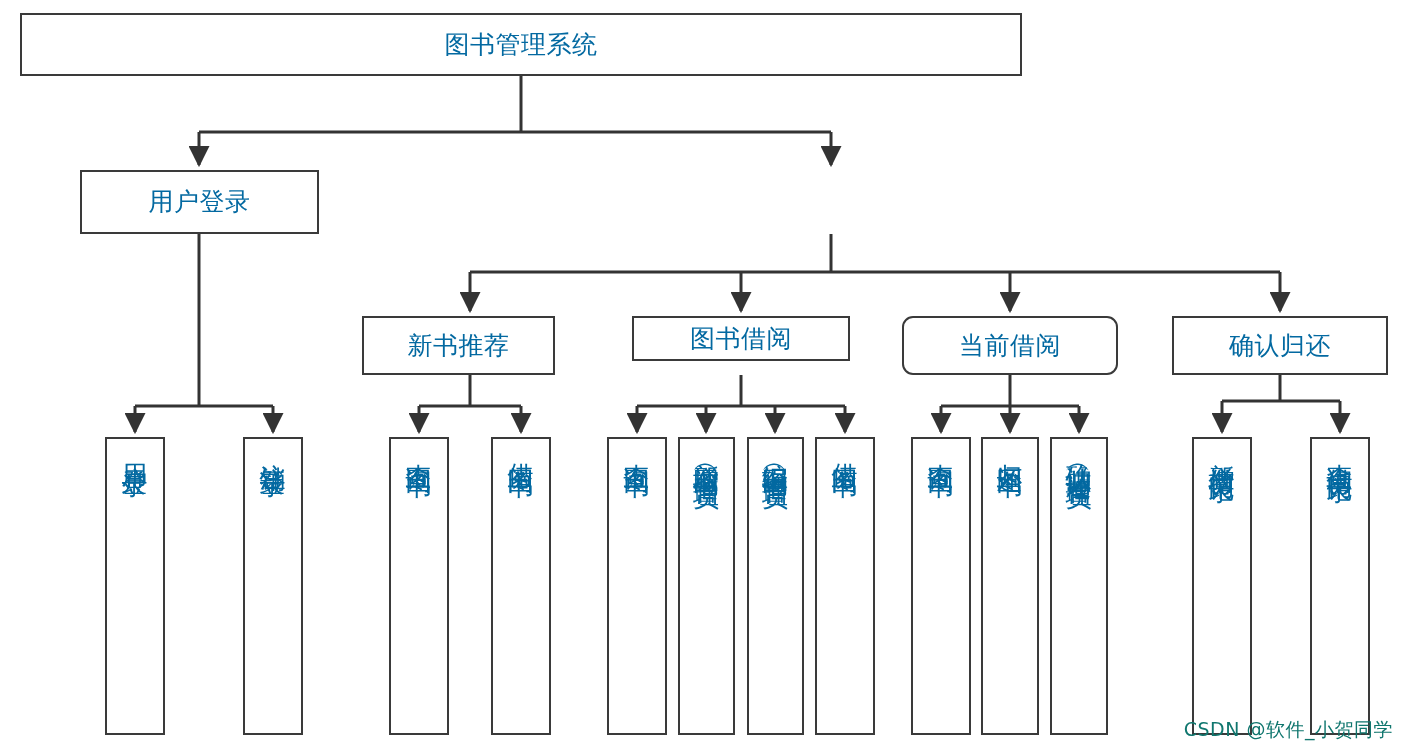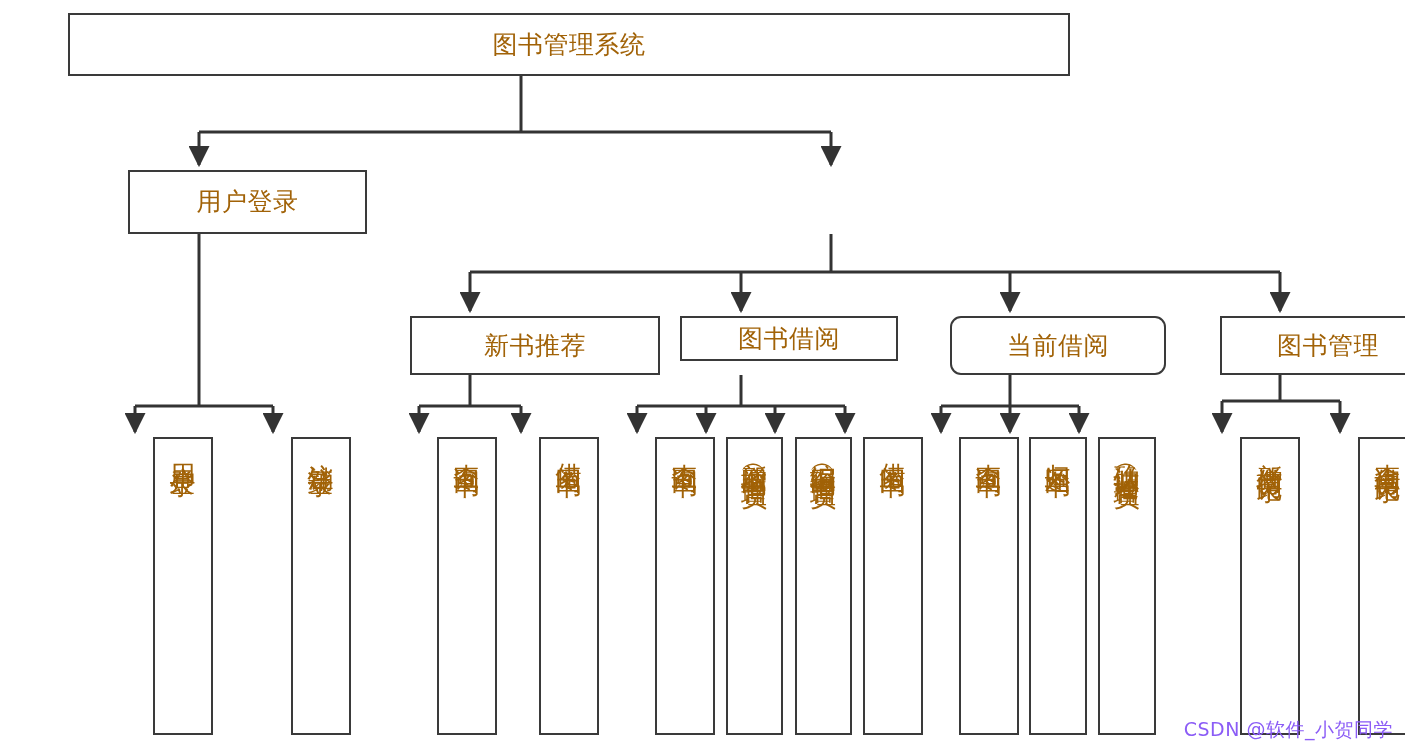--- a/index.html
+++ b/index.html
@@ -26,22 +26,21 @@
     pointer-events: none;
   }
   .node {
     position: absolute;
     box-sizing: border-box;
     background: #ffffff;
     border: 2px solid #3a3a3a;
     display: flex;
     align-items: center;
     justify-content: center;
-    color: #a16207;
-    margin-left: 48px;
+    color: #0369a1;
   }
   .node-label {
     display: block;
     text-align: center;
     line-height: 1.18;
     white-space: pre;
   }
   .horiz .node-label {
     font-size: 25px;
     letter-spacing: 0.5px;
@@ -55,21 +54,21 @@
     text-orientation: upright;
     font-size: 26px;
     letter-spacing: 3px;
     line-height: 1;
   }
   .watermark {
     position: absolute;
     right: 12px;
     bottom: 4px;
     font-size: 19px;
-    color: #8b5cf6;
+    color: #0f766e;
     letter-spacing: 0.5px;
     white-space: nowrap;
     user-select: none;
   }
 </style>
 </head>
 <body>
 
 <div id="canvas">
 
@@ -124,31 +123,31 @@
   </svg>
 
   <div class="node horiz" style="left:20px; top:13px; width:1002px; height:63px;">
     <span class="node-label">图书管理系统</span>
   </div>
 
   <div class="node horiz" style="left:80px; top:170px; width:239px; height:64px;">
     <span class="node-label">用户登录</span>
   </div>
 
-  <div class="node horiz" style="left:362px; top:316px; width:250px; height:59px;">
+  <div class="node horiz" style="left:362px; top:316px; width:193px; height:59px;">
     <span class="node-label">新书推荐</span>
   </div>
   <div class="node horiz" style="left:632px; top:316px; width:218px; height:45px;">
     <span class="node-label">图书借阅</span>
   </div>
   <div class="node horiz" style="left:902px; top:316px; width:216px; height:59px;border-radius:11px;">
     <span class="node-label">当前借阅</span>
   </div>
   <div class="node horiz" style="left:1172px; top:316px; width:216px; height:59px;">
-    <span class="node-label">图书管理</span>
+    <span class="node-label">确认归还</span>
   </div>
 
   <div class="node vert" style="left:105px; top:437px; width:60px; height:298px;">
     <span class="node-label">用户登录</span>
   </div>
   <div class="node vert" style="left:243px; top:437px; width:60px; height:298px;">
     <span class="node-label">注销登录</span>
   </div>
 
   <div class="node vert" style="left:389px; top:437px; width:60px; height:298px;">

